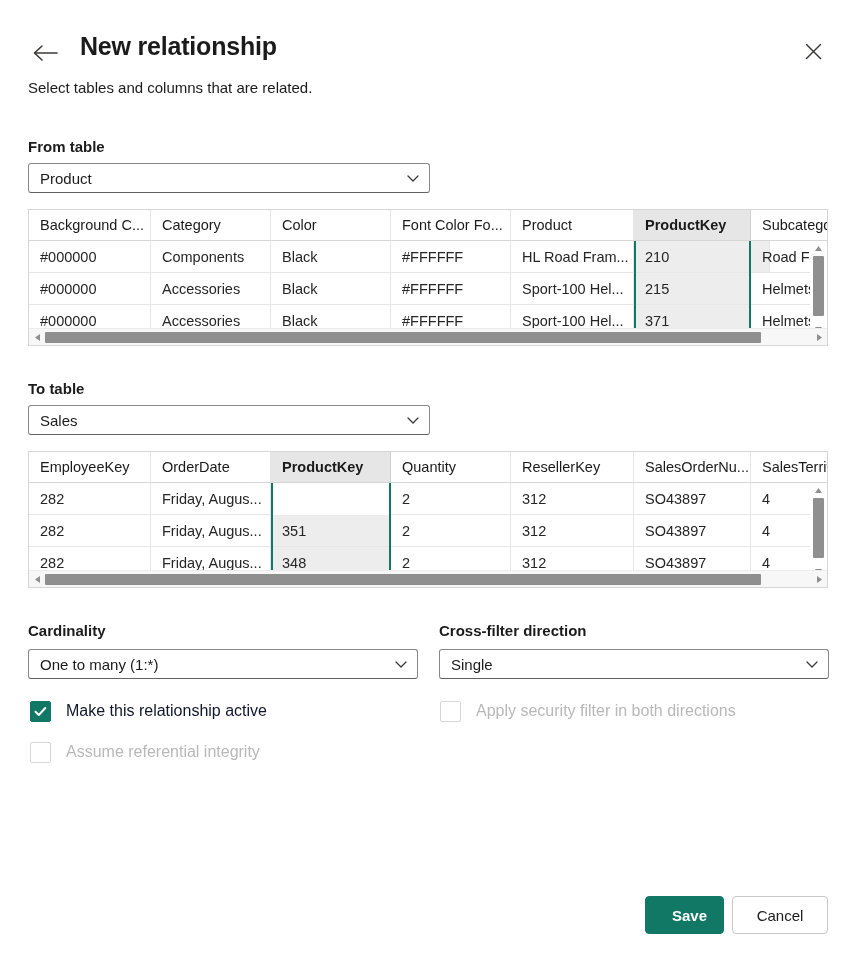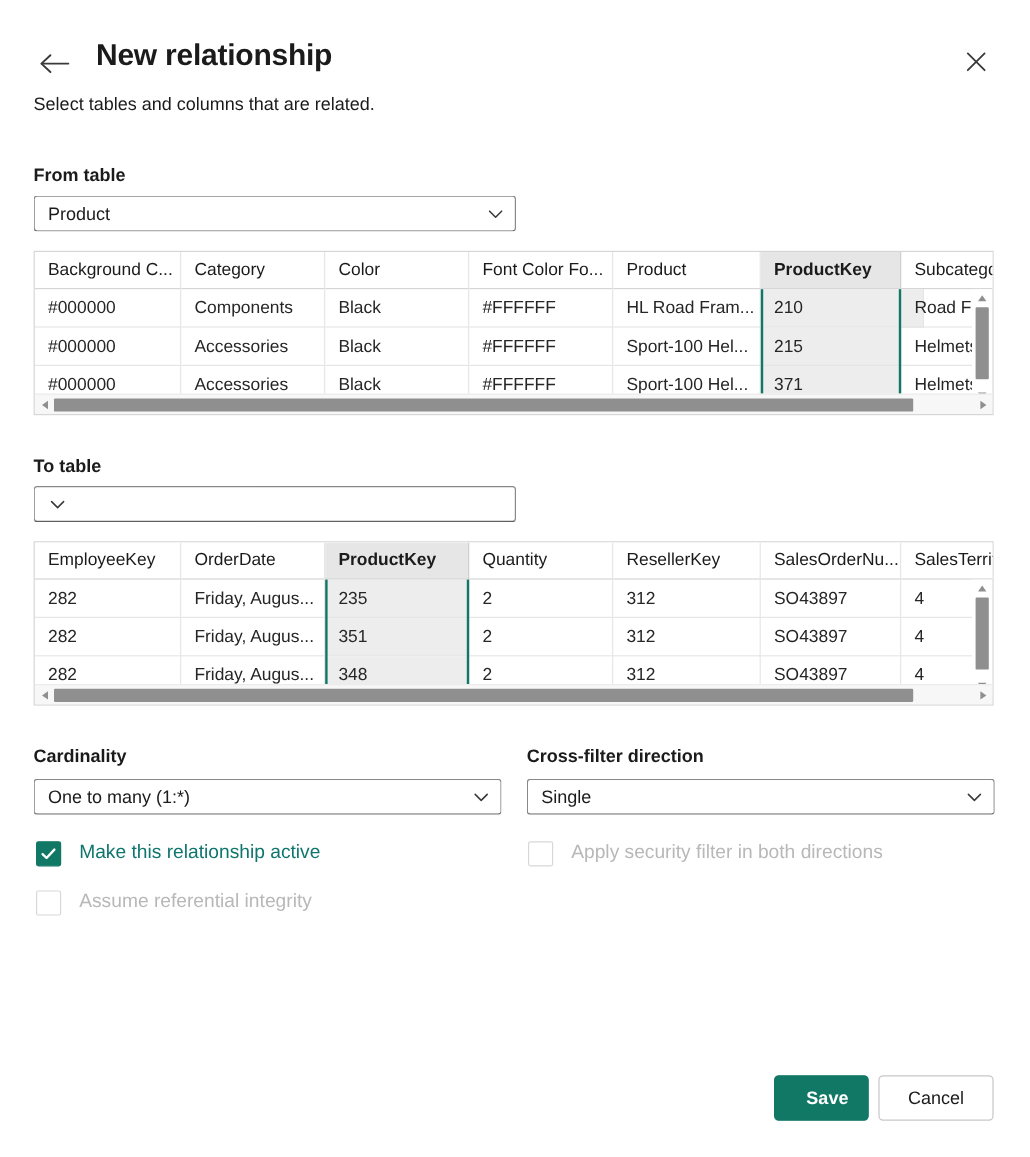--- a/index.html
+++ b/index.html
@@ -192,21 +192,21 @@
     display: flex; align-items: center; justify-content: center;
   }
   .cbox.checked {
     background: #117865;
     border-color: #117865;
   }
   .cbox.disabled { border-color: #d8d8d8; background: #ffffff; }
   .cblabel {
     margin-left: 15px;
     font-size: 16px;
-    color: #0f766e;
+    color: #0f172a;
     white-space: nowrap;
   }
   .cblabel.disabled { color: #b8b8b8; }
 
   
   .btn {
     position: absolute;
     height: 38px;
     border-radius: 4px;
     display: flex; align-items: center; justify-content: center;
@@ -329,20 +329,21 @@
           <svg width="7" height="9" viewBox="0 0 7 9">
             <path d="M6 4.5 L1 1 L1 8 Z" fill="#8f8f8f"></path>
           </svg>
         </div>
       </div>
     </div>
 
   <div class="field-label" style="left:28px; top:380px;">To table</div>
 
   <div class="combo" style="left:28px; top:405px; width:402px;">
+    <span class="combo-value">Sales</span>
     <span class="chev">
       <svg width="16" height="16" viewBox="0 0 16 16" aria-hidden="true">
         <path d="M3 6 L8 11 L13 6" stroke="#3b3a39" stroke-width="1.3" fill="none" stroke-linecap="round" stroke-linejoin="round"></path>
       </svg>
     </span>
   </div>
 
   <div class="grid" id="grid-to" style="left:28px; top:451px; width:800px; height:137px;">
       <div class="grid-inner" style="width: 860px;">
         <div class="grid-header-row">
@@ -350,21 +351,20 @@
           <div class="cell" style="left: 122px; width: 120px;">OrderDate</div>
           <div class="cell selcol" style="left: 242px; width: 120px;">ProductKey</div>
           <div class="cell" style="left: 362px; width: 120px;">Quantity</div>
           <div class="cell" style="left: 482px; width: 123px;">ResellerKey</div>
           <div class="cell" style="left: 605px; width: 117px;">SalesOrderNu...</div>
           <div class="cell" style="left: 722px; width: 138px;">SalesTerrit</div>
         </div>
         <div class="grid-body-row">
           <div class="cell" style="left: 0px; width: 122px;">282</div>
           <div class="cell" style="left: 122px; width: 120px;">Friday, Augus...</div>
-          <div class="cell selcol" style="left: 242px; width: 120px;">235</div>
           <div class="cell" style="left: 362px; width: 120px;">2</div>
           <div class="cell" style="left: 482px; width: 123px;">312</div>
           <div class="cell" style="left: 605px; width: 117px;">SO43897</div>
           <div class="cell" style="left: 722px; width: 138px;">4</div>
         </div>
         <div class="grid-body-row">
           <div class="cell" style="left: 0px; width: 122px;">282</div>
           <div class="cell" style="left: 122px; width: 120px;">Friday, Augus...</div>
           <div class="cell selcol" style="left: 242px; width: 120px;">351</div>
           <div class="cell" style="left: 362px; width: 120px;">2</div>

